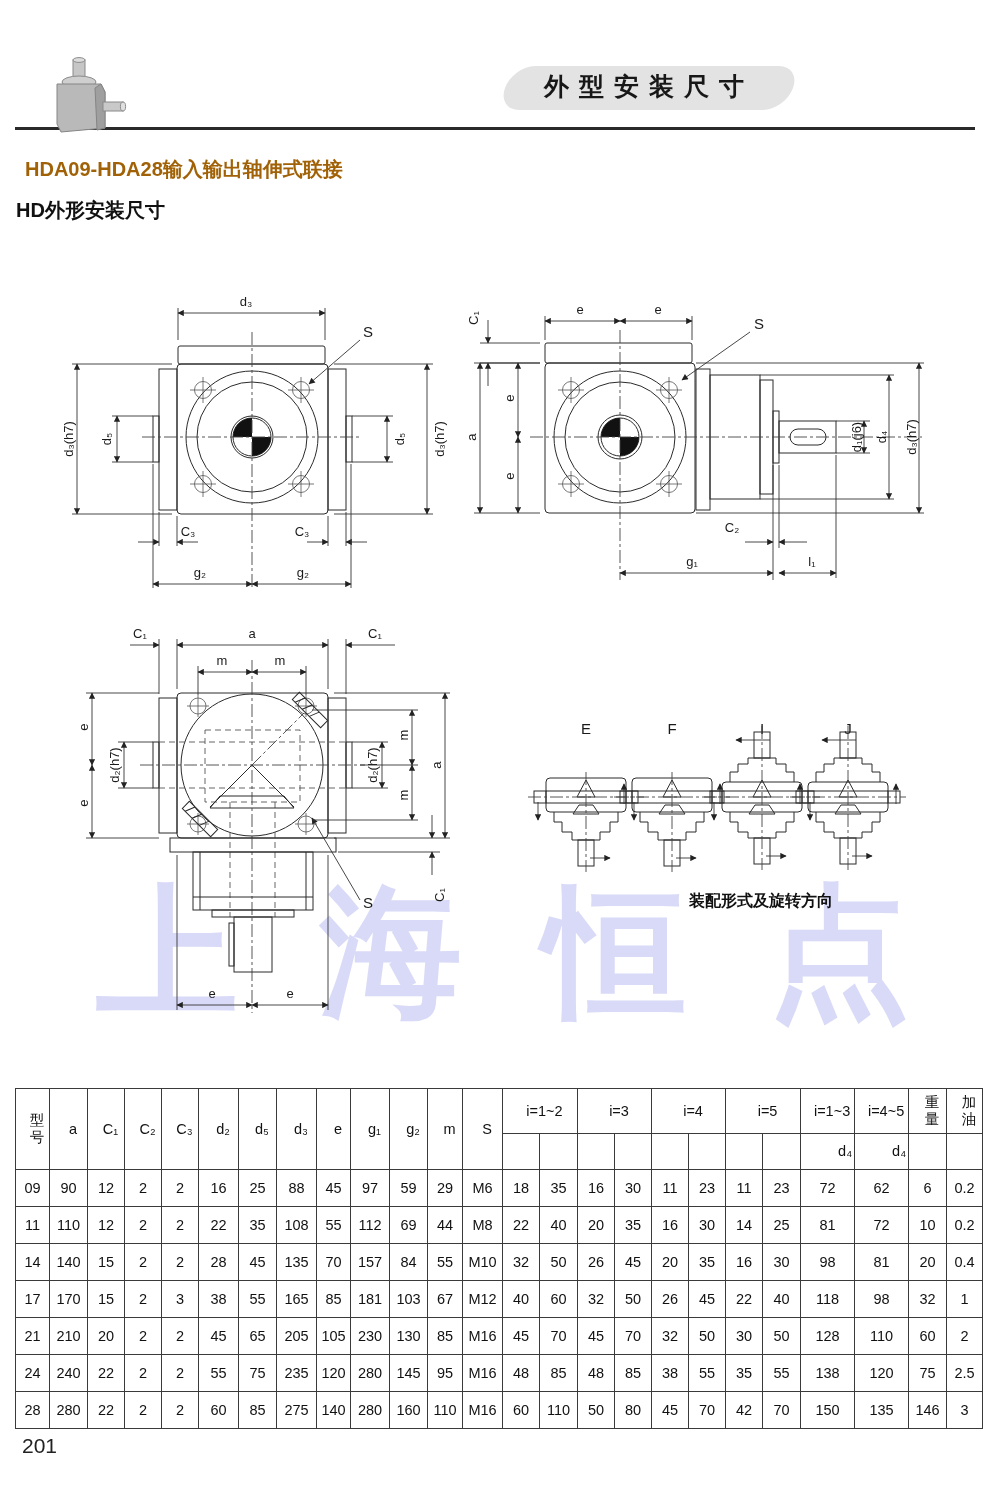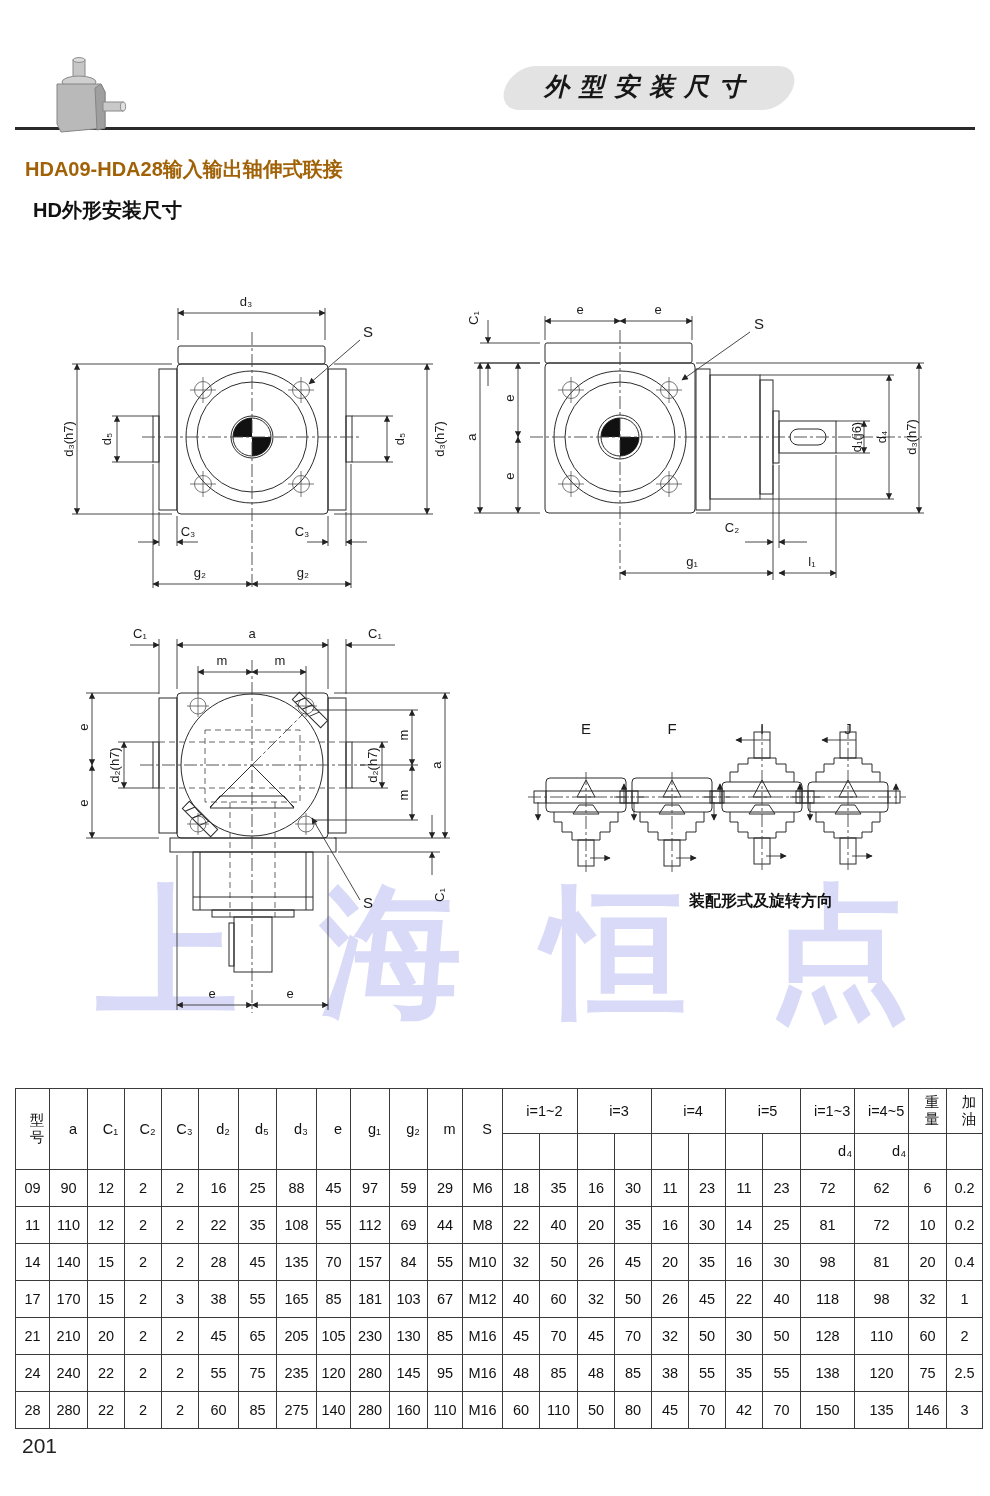--- a/index.html
+++ b/index.html
@@ -4,24 +4,24 @@
 <style>
   html,body{margin:0;padding:0;background:#fff;}
   .page{position:relative;width:990px;height:1496px;background:#ffffff;
         font-family:"Liberation Sans",sans-serif;color:#111;overflow:hidden;}
   .abs{position:absolute;}
 
   
   .badge{position:absolute;left:505px;top:66px;width:288px;height:44px;
          background:#e3e3e3;border-radius:24px;transform:skewX(-20deg);}
   .badge-text{position:absolute;left:505px;top:70px;width:288px;text-align:center;
-         font-style:italic;font-weight:bold;font-size:25px;letter-spacing:10px;color:#171717;}
+         font-weight:bold;font-size:25px;letter-spacing:10px;color:#171717;}
   .top-rule{position:absolute;left:15px;top:127px;width:960px;height:3px;background:#2a2a2a;}
   .h1{position:absolute;left:25px;top:156px;font-size:20px;font-weight:bold;color:#a16207;}
-  .h2{position:absolute;left:33px;top:197px;font-size:20px;font-weight:bold;color:#111;}
+  .h2{position:absolute;left:16px;top:197px;font-size:20px;font-weight:bold;color:#111;}
 
   
   .watermark{position:absolute;left:96px;top:858px;font-size:142px;font-weight:bold;
          letter-spacing:82px;color:rgba(185,188,240,0.55);white-space:nowrap;z-index:0;}
 
   
   svg{position:absolute;z-index:1;overflow:visible;}
   svg .ln{stroke:#2b2b2b;stroke-width:1;fill:none;}
   svg .thin{stroke:#555;stroke-width:0.8;fill:none;}
   svg .cl{stroke:#444;stroke-width:0.9;fill:none;stroke-dasharray:13 3 3 3;}

